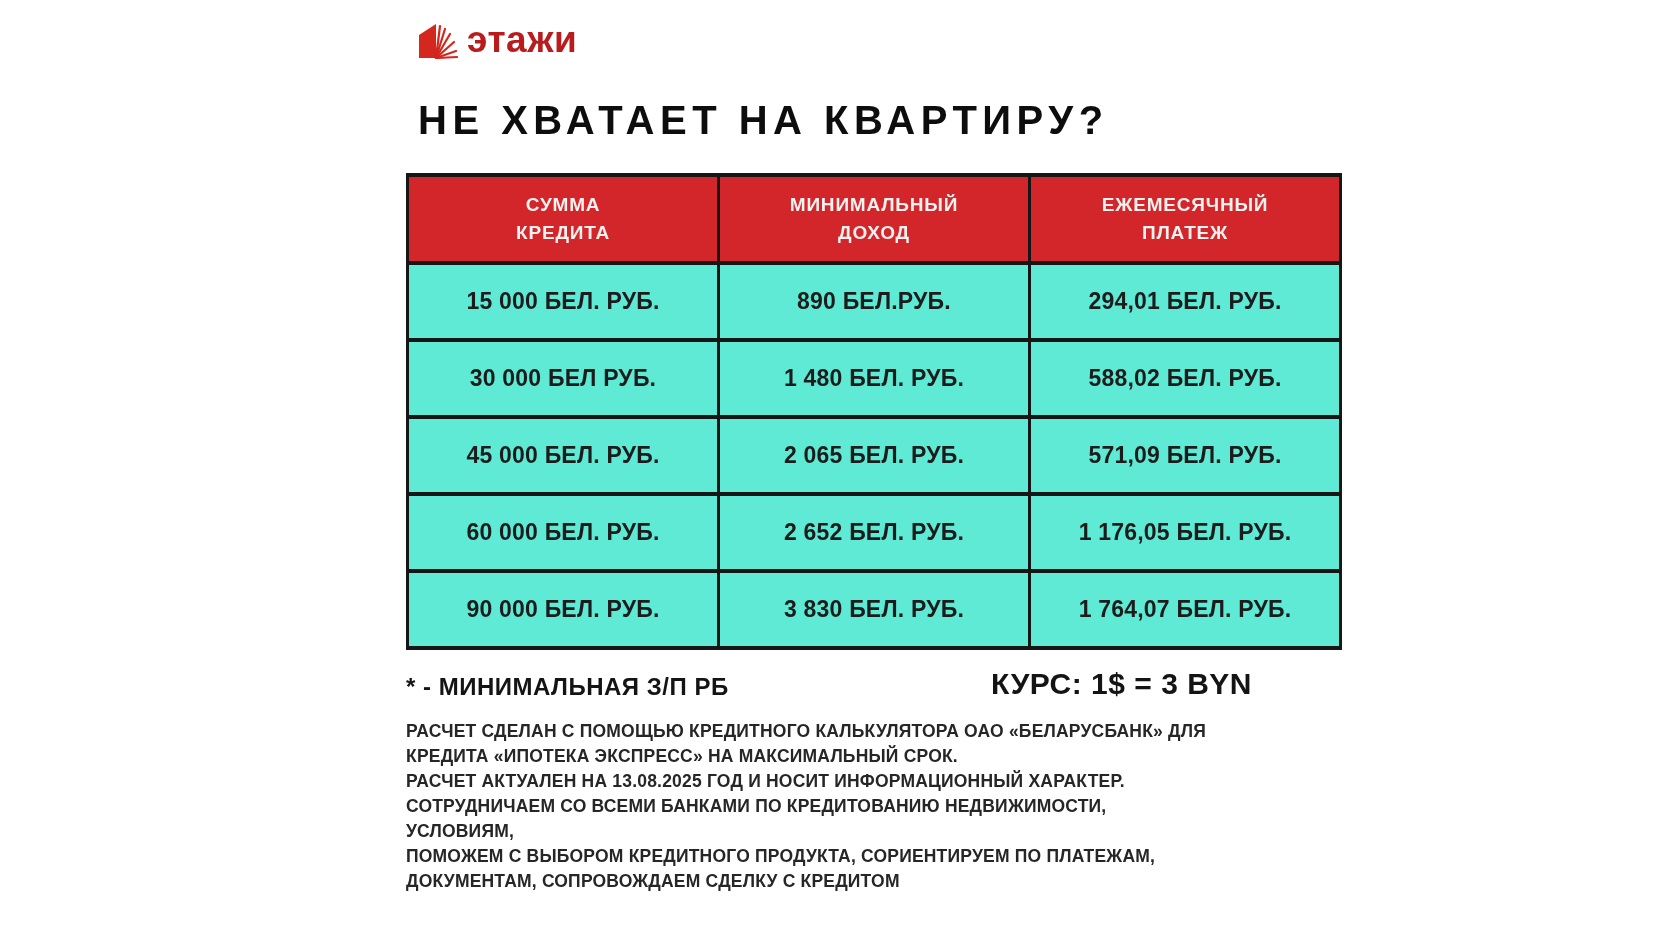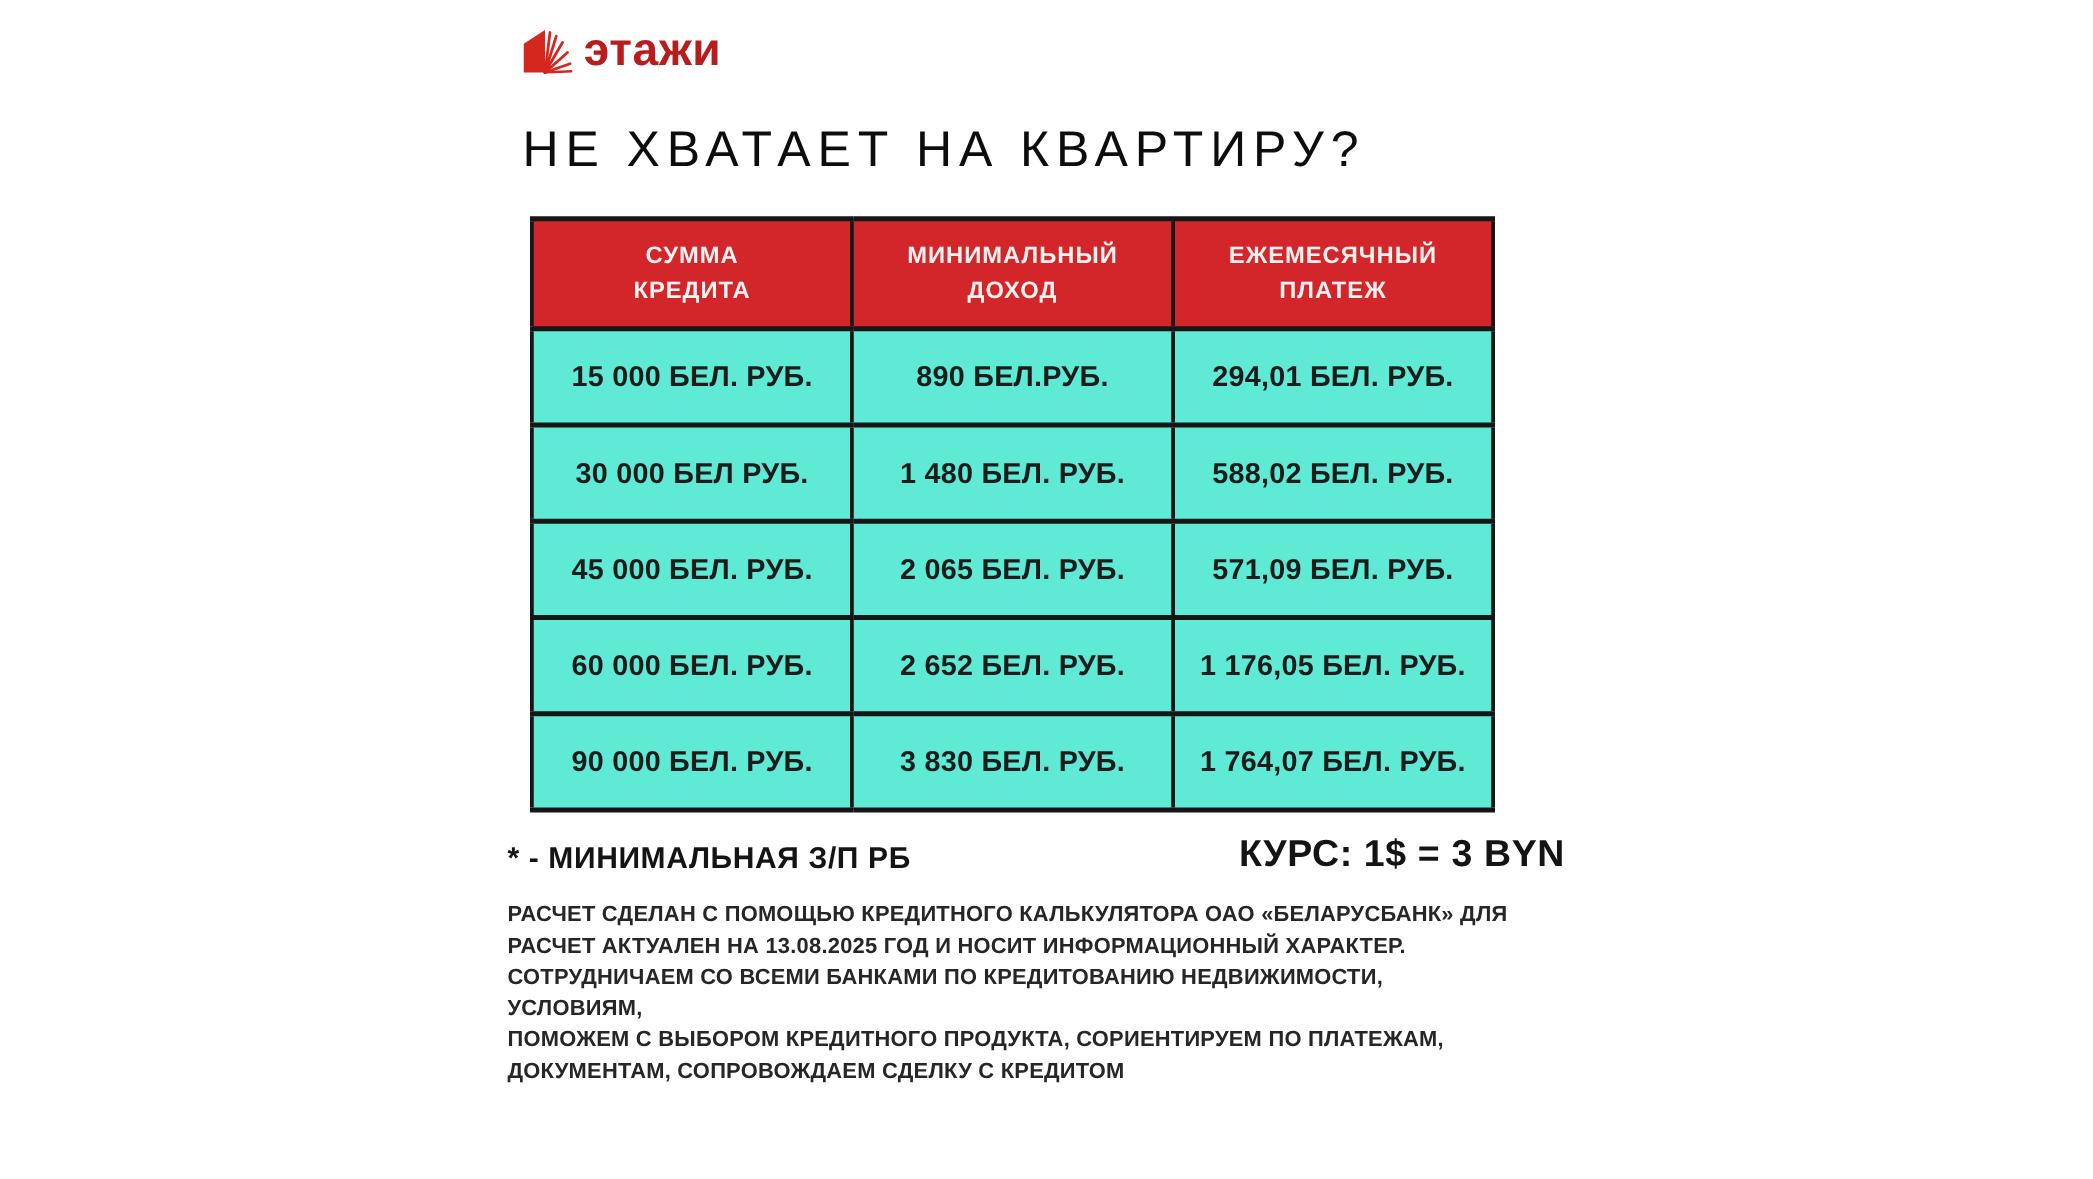--- a/index.html
+++ b/index.html
@@ -37,32 +37,31 @@
     color: #b91c1c;
     letter-spacing: 0.5px;
     line-height: 1;
     padding-bottom: 4px;
   }
   
   .title {
     margin-top: 38px;
     margin-left: 12px;
     font-size: 40px;
-    font-weight: normal;
+    font-weight: bold;
     letter-spacing: 5.5px;
     color: #0d0d0d;
     white-space: nowrap;
   }
   
   table.credit-table {
     margin-top: 30px;
-    width: 772px;
+    width: 936px;
     border-collapse: collapse;
     table-layout: fixed;
-    margin-left: 18px;
   }
   .credit-table th, .credit-table td {
     border: 3px solid #161616;
     border-top-width: 4px;
     border-bottom-width: 4px;
     text-align: center;
     vertical-align: middle;
   }
   .credit-table th {
     background: #d2262b;
@@ -175,20 +174,21 @@
     </tbody>
   </table>
 
   <div class="footnote-row">
     <span class="footnote-left">* - МИНИМАЛЬНАЯ З/П РБ</span>
     <span class="footnote-right">КУРС: 1$ = 3 BYN</span>
   </div>
 
   <div class="disclaimer">
     <div>РАСЧЕТ СДЕЛАН С ПОМОЩЬЮ КРЕДИТНОГО КАЛЬКУЛЯТОРА ОАО «БЕЛАРУСБАНК» ДЛЯ</div>
+    <div>КРЕДИТА «ИПОТЕКА ЭКСПРЕСС» НА МАКСИМАЛЬНЫЙ СРОК.</div>
     <div>РАСЧЕТ АКТУАЛЕН НА 13.08.2025 ГОД И НОСИТ ИНФОРМАЦИОННЫЙ ХАРАКТЕР.</div>
     <div>СОТРУДНИЧАЕМ СО ВСЕМИ БАНКАМИ ПО КРЕДИТОВАНИЮ НЕДВИЖИМОСТИ,</div>
     <div>УСЛОВИЯМ,</div>
     <div>ПОМОЖЕМ С ВЫБОРОМ КРЕДИТНОГО ПРОДУКТА, СОРИЕНТИРУЕМ ПО ПЛАТЕЖАМ,</div>
     <div>ДОКУМЕНТАМ, СОПРОВОЖДАЕМ СДЕЛКУ С КРЕДИТОМ</div>
   </div>
 
 </div>
 
 </body></html>

